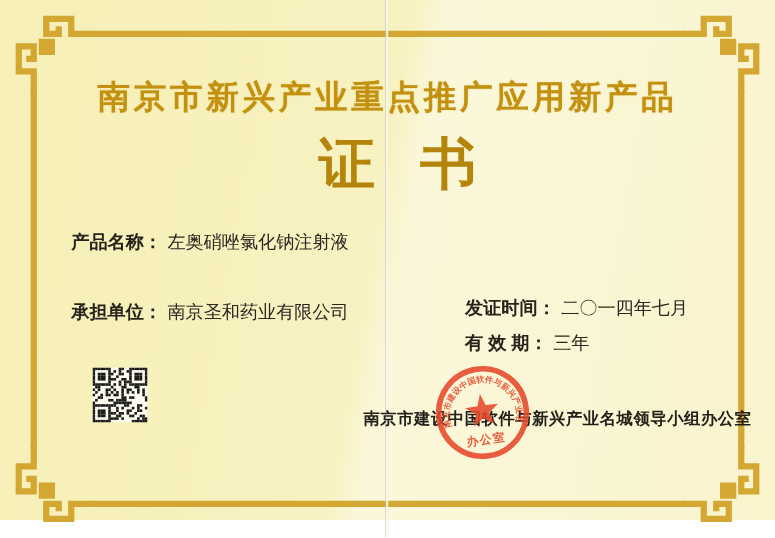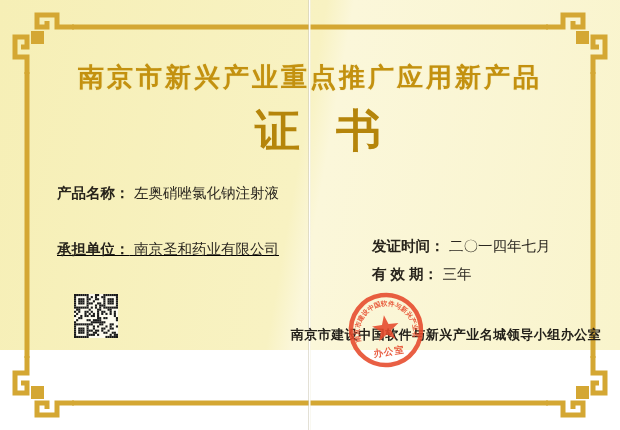--- a/index.html
+++ b/index.html
@@ -1,18 +1,18 @@
 <!DOCTYPE html>
 <html><head>
 <meta charset="utf-8">
 <style>
   html,body{margin:0;padding:0;}
   body{width:620px;height:430px;overflow:hidden;font-family:"Liberation Sans",sans-serif;}
   .page{
-    position:relative;width:620px;height:350px;
+    position:relative;width:620px;height:416px;
     background:linear-gradient(100deg,#f6efb6 0%,#f8f2c2 48%,#fbf7da 52%,#f9f4cc 100%);
   }
   .fold{
     position:absolute;left:308px;top:0;width:3px;height:430px;
     background:linear-gradient(to right,rgba(150,140,100,.40),rgba(255,255,255,.95),rgba(230,225,195,.35));
     pointer-events:none;
   }
   .border-svg{position:absolute;left:0;top:0;}
   .title1{
     position:absolute;left:0;top:60px;width:620px;text-align:center;
@@ -22,21 +22,21 @@
   .title2{
     position:absolute;left:0;top:101px;width:620px;text-align:center;
     font-size:45px;font-weight:bold;color:#b5850b;letter-spacing:36px;padding-left:52px;
     box-sizing:border-box;
   }
   .field{position:absolute;white-space:nowrap;}
   .field .lab{font-size:14.5px;font-weight:bold;color:#27231b;margin-top:44px;}
   .field .val{font-size:14.5px;font-family:"Liberation Serif",serif;color:#2b2720;}
   .f-name{left:57px;top:184px;}
   .f-no{left:372px;top:184px;}
-  .f-unit{left:57px;top:240px;text-decoration:underline;}
+  .f-unit{left:57px;top:240px;}
   .f-date{left:372px;top:237px;}
   .f-valid{left:372px;top:265px;}
   .issuer{
     position:absolute;left:262px;top:326px;width:312px;text-align:center;
     font-size:13px;font-weight:bold;color:#23201a;letter-spacing:0.5px;margin-left:28px;
   }
   .qr{position:absolute;left:74px;top:294px;width:44px;height:44px;}
   .seal{position:absolute;left:346px;top:290px;width:80px;height:80px;opacity:.88;}
 </style>
 </head>

